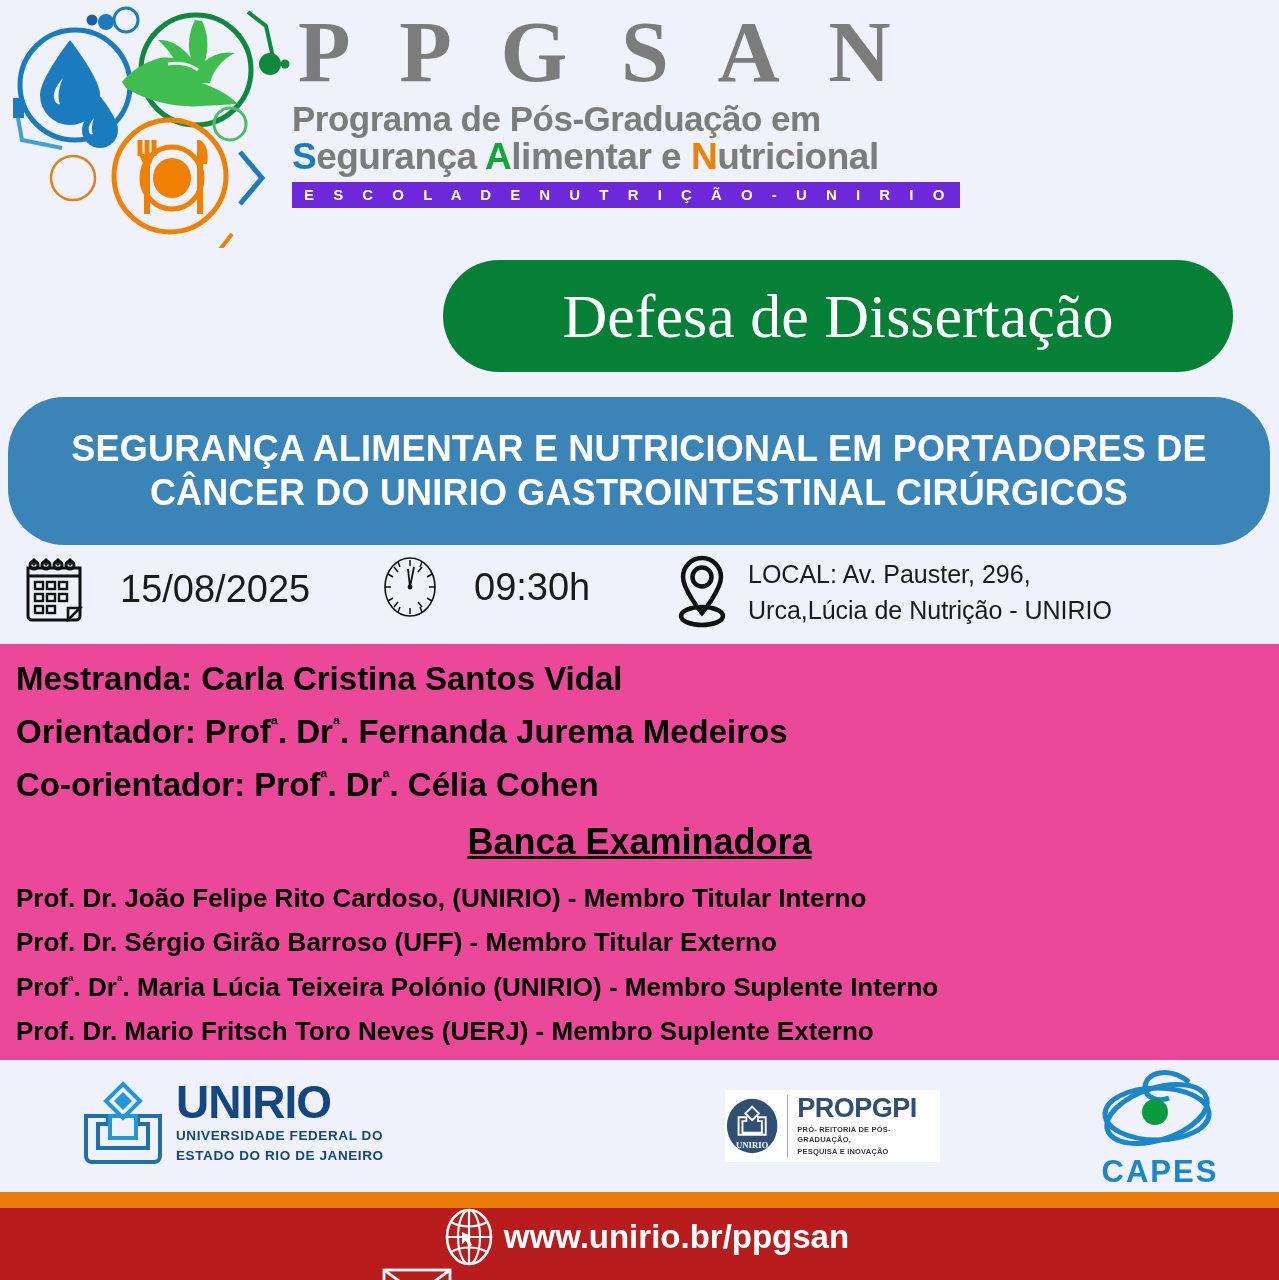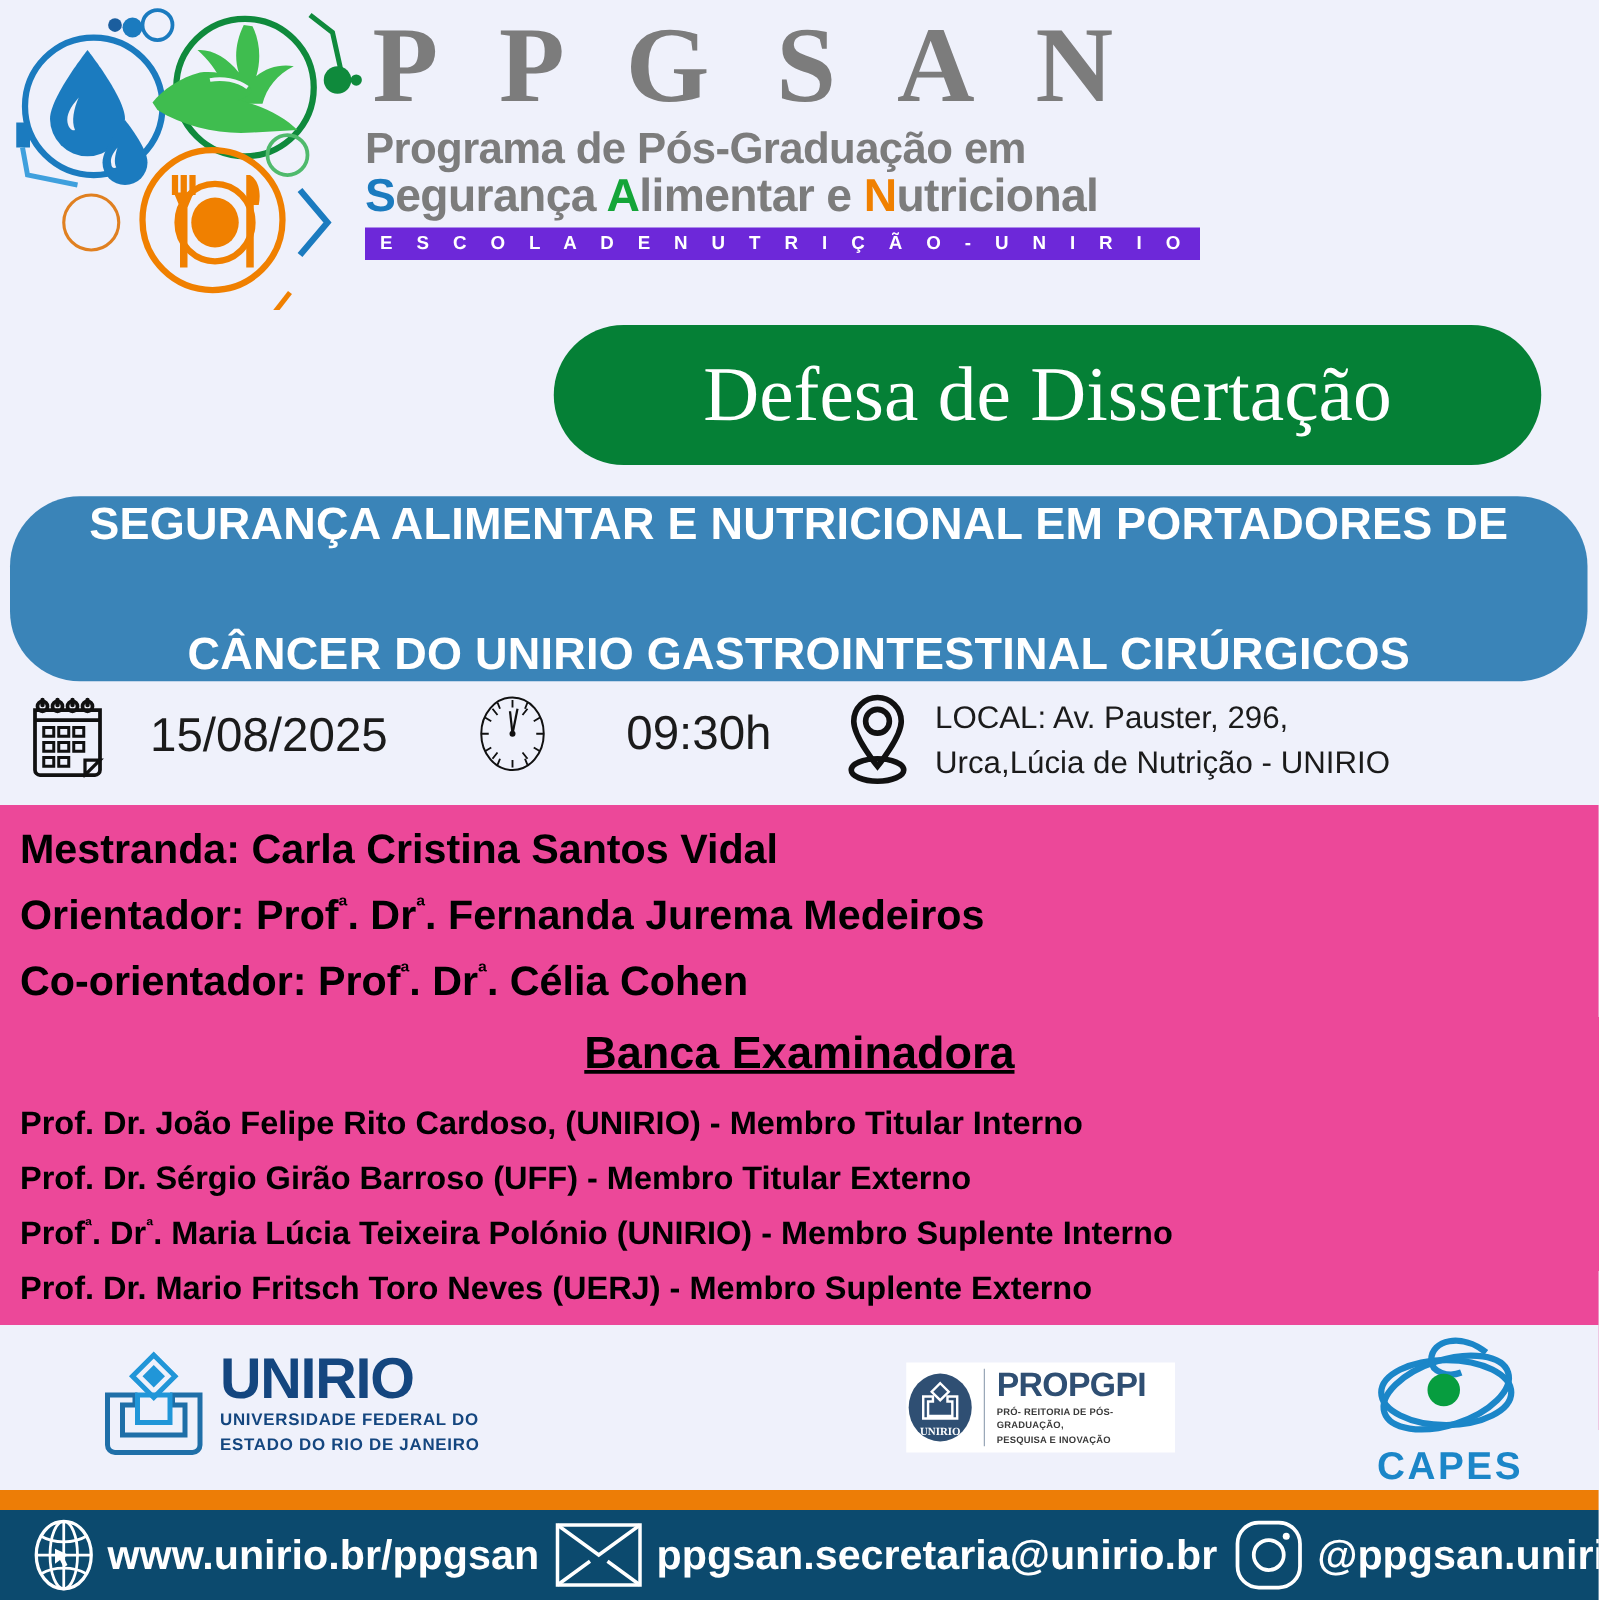--- a/index.html
+++ b/index.html
@@ -42,32 +42,32 @@
   }
   .green-pill span {
     font-family:"Liberation Serif", serif;
     color:#ffffff; font-size:62px; line-height:1;
   }
 
   
   .blue-pill {
     position:absolute; left:8px; top:397px; width:1262px; height:148px;
     background:#3a84b8; border-radius:56px;
-    display:flex; flex-direction:column; align-items:center; justify-content:space-between;
+    display:flex; flex-direction:column; align-items:center; justify-content:center;
   }
   .blue-pill div {
     color:#ffffff; font-size:36px; font-weight:bold; line-height:1.22;
     letter-spacing:0.2px; text-align:center;
   }
 
   
   .info-row { position:absolute; left:0; top:552px; width:1279px; height:88px; }
   .info-item { position:absolute; display:flex; align-items:center; }
   .info-date { left:24px; top:4px; }
-  .info-time { left:382px; top:4px;gap:27px; }
+  .info-time { left:382px; top:4px; }
   .info-place { left:672px; top:0px; }
   .info-text { font-size:38px; color:#1b1b1b; margin-left:36px; white-space:nowrap; }
   .place-text { font-size:25px; color:#1b1b1b; margin-left:16px; line-height:1.45; }
 
   
   .yellow { position:absolute; left:0; top:644px; width:1279px; height:500px; background:#ec4899; }
   .person-line {
     font-size:33px; font-weight:bold; color:#000000; line-height:1.0;
     padding-left:16px; margin-bottom:20px; white-space:nowrap;
   }
@@ -97,22 +97,22 @@
   .propgpi { position:absolute; left:725px; top:30px; width:215px; height:72px; background:#ffffff; display:flex; align-items:center; }
   .propgpi-txt { margin-left:8px; border-left:1.5px solid #9aa8b8; padding-left:9px; }
   .propgpi-name { font-size:27px; font-weight:bold; color:#2f4f73; letter-spacing:-0.5px; line-height:1; }
   .propgpi-sub { font-size:7.5px; font-weight:bold; color:#3a3a3a; letter-spacing:0.2px; line-height:1.25; margin-top:3px; }
   .capes { position:absolute; left:1085px; top:6px; width:150px; height:120px; }
   .capes-word { text-align:center; font-size:31px; font-weight:bold; color:#1b86c8; letter-spacing:2px; margin-top:-4px; }
 
   
   .orange-bar { position:absolute; left:0; top:1192px; width:1279px; height:16px; background:#ed7d06; }
   .green-footer {
-    position:absolute; left:0; top:1208px; width:1279px; height:72px; background:#0c4a6e;
-    display:flex; align-items:center; padding-left:26px;
+    position:absolute; left:0; top:1208px; width:1279px; height:72px; background:#b91c1c;
+    display:flex; align-items:center; padding-left:26px;flex-direction:column;
   }
   .contact { display:flex; align-items:center; }
   .contact-txt { color:#ffffff; font-size:33px; font-weight:bold; margin:0 12px 0 10px; white-space:nowrap; }
 </style>
 </head>
 <body>
 
 <div id="poster">
 
   <div class="header">

